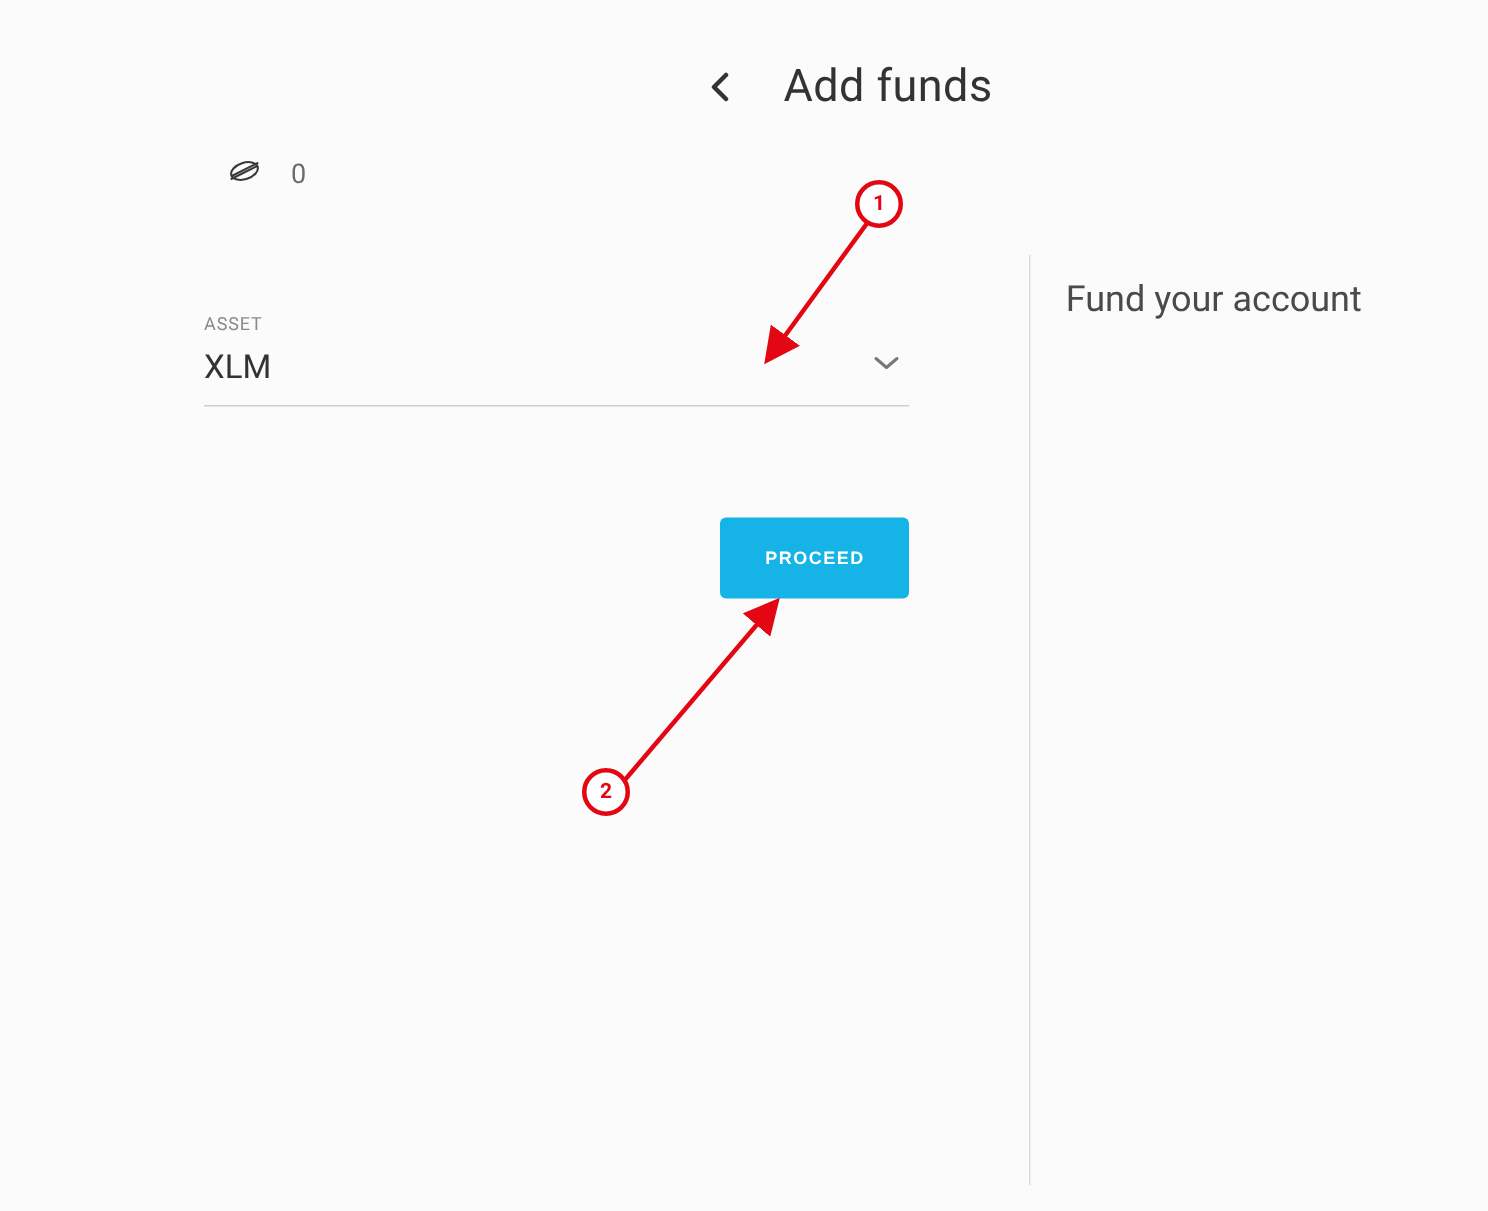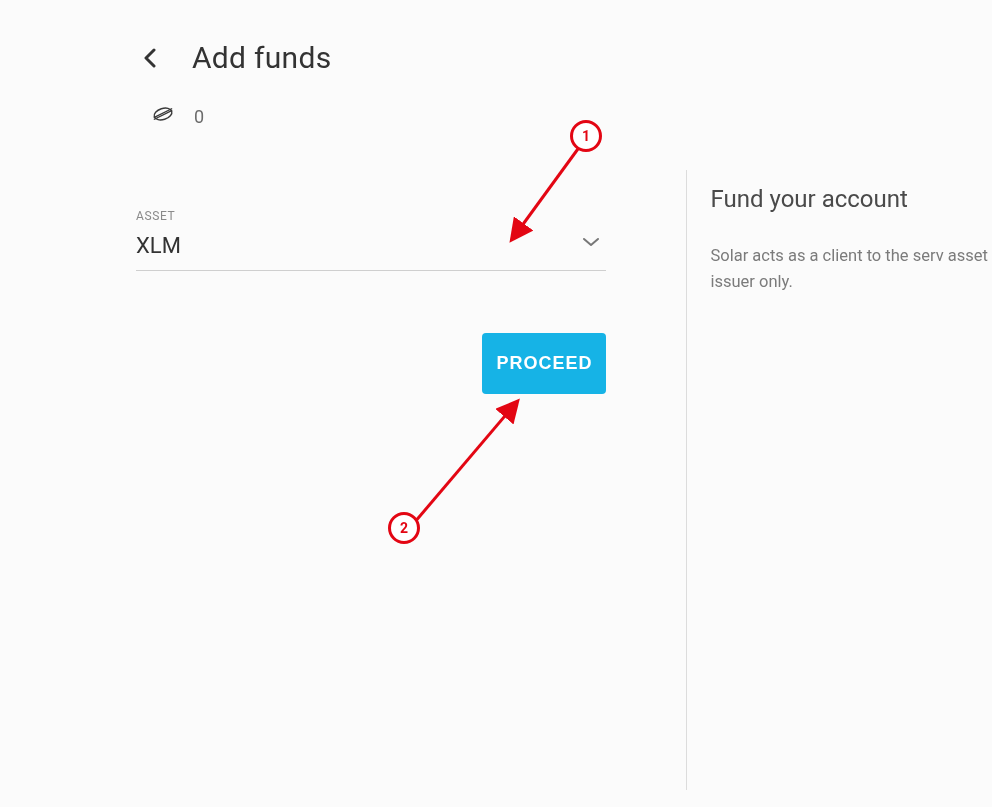--- a/index.html
+++ b/index.html
@@ -1,38 +1,38 @@
 <!DOCTYPE html>
 <html><head>
 <meta charset="utf-8">
 <style>
   * { margin:0; padding:0; box-sizing:border-box; }
   html,body { width:992px; height:807px; background:#fbfbfb; font-family:-apple-system,BlinkMacSystemFont,"Segoe UI",Roboto,Arial,sans-serif; overflow:hidden; color:#3a3a3a; }
   .page { position:relative; width:992px; height:807px; }
 
-  .header { display:flex; align-items:center; gap:28px; padding:40px 0 0 136px; }
+  .header { display:flex; align-items:center; gap:28px; padding:40px 0 0 136px;justify-content:center; }
   .back-btn { width:28px; height:28px; display:flex; align-items:center; justify-content:center; cursor:pointer; }
   .title { font-size:30px; font-weight:400; color:#333; letter-spacing:0.3px; }
 
   .balance-row { display:flex; align-items:center; gap:20px; padding:28px 0 0 152px; }
   .balance-val { font-size:18px; color:#6c6c6c; }
 
   .content { display:flex; }
   .left-col { width:686px; padding:80px 52px 0 136px; }
   .right-col { width:350px; padding:56px 0 0 52px; position:relative; }
 
   .divider { position:absolute; left:686px; top:170px; width:1px; height:620px; background:#dcdcdc; }
 
   .field-label { font-size:12px; letter-spacing:0.6px; color:#8a8a8a; margin-bottom:8px; }
   .select-field { display:flex; align-items:flex-start; justify-content:space-between; border-bottom:1px solid #cfcfcf; padding:2px 6px 12px 0; cursor:pointer; }
   .select-value { font-size:22px; color:#333; }
   .chevron { color:#8a8a8a; }
 
   .proceed-wrap { display:flex; justify-content:flex-end; margin-top:62px; }
-  .proceed-btn { background:#16b3e6; color:#ffffff; border:none; padding:20px 14px; font-size:18px; font-weight:600; letter-spacing:1px; border-radius:4px; cursor:pointer; }
+  .proceed-btn { background:#16b3e6; color:#ffffff; border:none; padding:20px 30px; font-size:12px; font-weight:600; letter-spacing:1px; border-radius:4px; cursor:pointer;margin-top:12px; }
 
   .side-title { font-size:24px; color:#4a4a4a; font-weight:400; margin-bottom:30px; }
   .side-p { font-size:16.5px; color:#7b7b7b; line-height:1.55; margin-bottom:24px; }
 
   
   .anno-arrow { position:absolute; pointer-events:none; }
   .anno-circle { position:absolute; width:32px; height:32px; border:3px solid #e30613; border-radius:50%; background:#fff; display:flex; align-items:center; justify-content:center; font-size:14px; font-weight:700; color:#e30613; pointer-events:none; }
 </style>
 </head>
 <body>
@@ -73,21 +73,20 @@
         </span>
       </div>
 
       <div class="proceed-wrap">
         <button class="proceed-btn">PROCEED</button>
       </div>
     </div>
 
     <div class="right-col">
       <h2 class="side-title">Fund your account</h2>
-      <p class="side-p">Solar acts as a client to the serv asset issuer only.</p>
     </div>
   </div>
 
   <svg class="anno-arrow" style="left:505px; top:130px;" width="90" height="120">
     <defs>
       <marker id="ah1" markerWidth="8" markerHeight="8" refX="6" refY="4" orient="auto">
         <path d="M0,0 L8,4 L0,8 Z" fill="#e30613"></path>
       </marker>
     </defs>
     <line x1="78" y1="12" x2="8" y2="108" stroke="#e30613" stroke-width="3" marker-end="url(#ah1)"></line>

